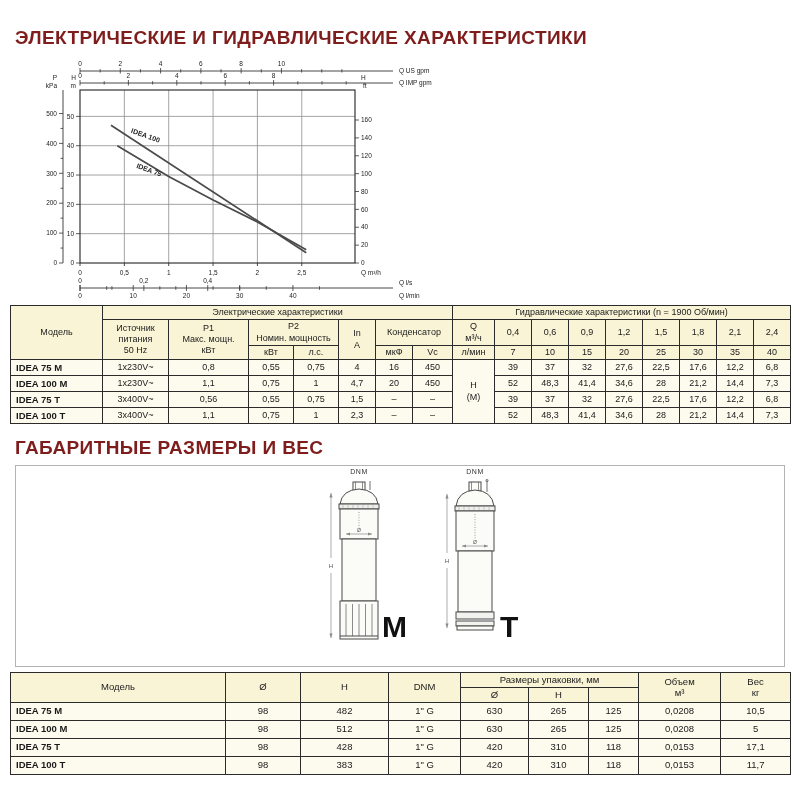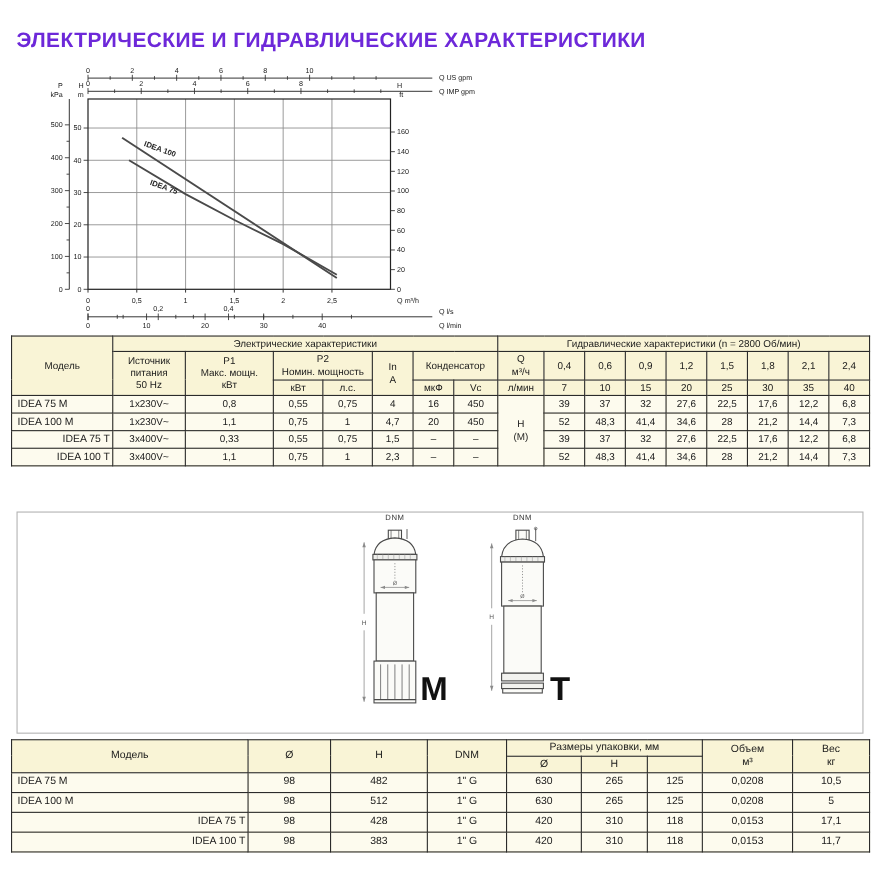--- a/index.html
+++ b/index.html
@@ -1,36 +1,36 @@
 <!DOCTYPE html>
 <html><head>
 <meta charset="utf-8">
 <style>
   html,body{margin:0;padding:0;background:#ffffff;}
   .page{position:relative;width:800px;height:800px;background:#fff;
         font-family:"Liberation Sans",sans-serif;color:#1a1a1a;overflow:hidden;}
   .title{position:absolute;left:15px;margin:0;font-weight:bold;font-size:19px;
-         letter-spacing:.4px;white-space:nowrap;color:#6d28d9;}
+         letter-spacing:.4px;white-space:nowrap;color:#7f1d1d;}
   #title-electrical{top:27px;}
   #title-dimensions{top:437px;}
   #chart{position:absolute;left:25px;top:58px;width:470px;height:252px;}
 
   table{border-collapse:collapse;table-layout:fixed;position:absolute;left:10px;
         background:#fcf8dd;}
   th,td{border:1px solid #2b2b2b;text-align:center;vertical-align:middle;
         padding:1px 2px;font-weight:normal;line-height:1.25;overflow:hidden;}
   th{background:#f9f4d6;font-size:9px;}
   #spec-table{top:305px;width:781px;font-size:9px;}
   #spec-table td{height:13px;background:#fdfbee;}
   #dim-table{top:672px;width:780px;font-size:9.5px;}
   #dim-table th{font-size:9.5px;}
   #dim-table td{height:15px;background:#fdfbee;}
-  td.model{text-align:left;padding-left:5px;font-weight:normal;font-size:9.5px;
+  td.model{text-align:left;padding-left:5px;font-weight:bold;font-size:9.5px;
            background:#d7e0c9;}
-  td.model.t{background:#dde4d2;text-align:right;}
+  td.model.t{background:#dde4d2;}
   td.hlab{background:#f9f4d6;line-height:1.3;}
 
   .draw-box{position:absolute;left:15px;top:465px;width:768px;height:200px;
             border:1px solid #b3b3b3;background:#fff;}
   .pump-svg{position:absolute;}
   #pump-m-svg{left:308px;top:12px;}
   #pump-t-svg{left:424px;top:12px;}
   .dnm-label{position:absolute;width:66px;text-align:center;top:2px;
              font-size:7px;color:#333;letter-spacing:.5px;}
   #dnm-m{left:310px;} #dnm-t{left:426px;}
@@ -214,21 +214,21 @@
         <col style="width: 37px;">
         <col style="width: 37px;">
         <col style="width: 37px;">
         <col style="width: 37px;">
         <col style="width: 37px;">
       </colgroup>
       <thead>
         <tr>
           <th rowspan="3">Модель</th>
           <th colspan="7">Электрические характеристики</th>
-          <th colspan="9">Гидравлические характеристики (n = 2800 Об/мин)</th>
+          <th colspan="9">Гидравлические характеристики (n = 1900 Об/мин)</th>
         </tr>
         <tr>
           <th rowspan="2">Источник<br>питания<br>50 Hz</th>
           <th rowspan="2">P1<br>Макс. мощн.<br>кВт</th>
           <th colspan="2">P2<br>Номин. мощность</th>
           <th rowspan="2">In<br>A</th>
           <th colspan="2">Конденсатор</th>
           <th>Q<br>м³/ч</th>
           <th>0,4</th>
           <th>0,6</th>
@@ -289,21 +289,21 @@
           <td>41,4</td>
           <td>34,6</td>
           <td>28</td>
           <td>21,2</td>
           <td>14,4</td>
           <td>7,3</td>
         </tr>
         <tr>
           <td class="model t">IDEA 75 T</td>
           <td>3x400V~</td>
-          <td>0,33</td>
+          <td>0,56</td>
           <td>0,55</td>
           <td>0,75</td>
           <td>1,5</td>
           <td>–</td>
           <td>–</td>
           <td>39</td>
           <td>37</td>
           <td>32</td>
           <td>27,6</td>
           <td>22,5</td>
@@ -325,20 +325,21 @@
           <td>41,4</td>
           <td>34,6</td>
           <td>28</td>
           <td>21,2</td>
           <td>14,4</td>
           <td>7,3</td>
         </tr>
       </tbody>
     </table>
 
+  <h2 class="title" id="title-dimensions">ГАБАРИТНЫЕ РАЗМЕРЫ И ВЕС</h2>
 
   <div class="draw-box">
 
     <span class="dnm-label" id="dnm-m">DNM</span>
     <span class="dnm-label" id="dnm-t">DNM</span>
 
     <svg class="pump-svg" id="pump-m-svg" width="70" height="170" viewBox="0 0 70 170">
       <g stroke="#4a4a4a" fill="none" stroke-width="1">
         <line x1="7" y1="15" x2="7" y2="80" stroke="#8a8a8a" stroke-width="0.7"></line>
         <line x1="7" y1="95" x2="7" y2="160" stroke="#8a8a8a" stroke-width="0.7"></line>

